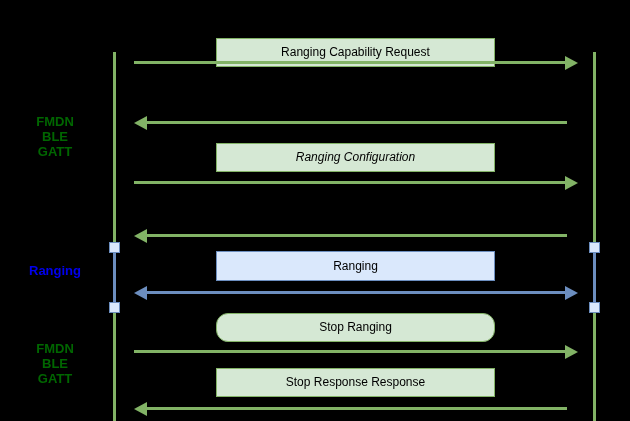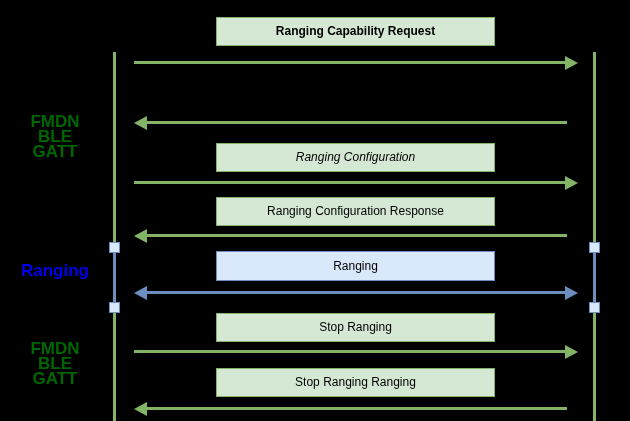--- a/index.html
+++ b/index.html
@@ -39,22 +39,22 @@
     background:var(--green-fill,#d5e8d4);
     color:var(--message-text,#000);
     font-size:12px;line-height:27px;text-align:center;
     white-space:nowrap;
   }
   .msg-box.blue{
     border-color:var(--blue-stroke,#6c8ebf);
     background:var(--blue-fill,#dae8fc);
     height:28px;line-height:28px;
   }
-  .b1{top:17px;font-weight:bold;} .b2{top:83px;} .b3{top:143px;font-style:italic;} .b4{top:197px;}
-  .b5{top:251px;} .b6{top:313px;} .b7{top:368px;}
+  .b1{top:38px;} .b2{top:83px;} .b3{top:143px;font-style:italic;} .b4{top:197px;}
+  .b5{top:251px;} .b6{top:313px;border-radius:12px;} .b7{top:368px;}
   
   .arrow{position:absolute;left:134px;width:444px;height:3px;}
   .a1{top:61px;} .a2{top:121px;} .a3{top:181px;} .a4{top:234px;}
   .a5{top:291px;} .a6{top:350px;} .a7{top:407px;}
   .arrow .shaft{
     position:absolute;top:0;bottom:0;left:0;right:0;
     background:var(--green-stroke,#82b366);
   }
   .arrow.blue .shaft{background:var(--blue-stroke,#6c8ebf);}
   .arrow.to-right .shaft{right:10px;}
@@ -66,21 +66,21 @@
     border-top:7px solid transparent;
     border-bottom:7px solid transparent;
   }
   .head.right{right:0;border-left:13px solid var(--green-stroke,#82b366);}
   .head.left{left:0;border-right:13px solid var(--green-stroke,#82b366);}
   .arrow.blue .head.right{border-left-color:var(--blue-stroke,#6c8ebf);}
   .arrow.blue .head.left{border-right-color:var(--blue-stroke,#6c8ebf);}
   
   .phase{
     position:absolute;left:5px;width:100px;
-    text-align:center;font-weight:bold;font-size:17px;line-height:15px;
+    text-align:center;font-weight:bold;font-size:13px;line-height:15px;
   }
   .phase.green{color:var(--label-green,#060);}
   .phase.blue{color:var(--label-blue,#0000ee);}
   .p1{top:114px;} .p2{top:263px;} .p3{top:341px;}
 </style>
 </head>
 <body>
 
 <div class="canvas">
 
@@ -119,38 +119,37 @@
     <div class="shaft"></div>
     <div class="head left"></div>
   </div>
 
   <div class="msg-box b3">Ranging Configuration</div>
   <div class="arrow to-right a3">
     <div class="shaft"></div>
     <div class="head right"></div>
   </div>
 
-  <div class="msg-box b4">Ranging Configuration Response</div>
   <div class="arrow to-left a4">
     <div class="shaft"></div>
     <div class="head left"></div>
   </div>
 
   <div class="msg-box blue b5">Ranging</div>
   <div class="arrow blue both a5">
     <div class="shaft"></div>
     <div class="head left"></div>
     <div class="head right"></div>
   </div>
 
   <div class="msg-box b6">Stop Ranging</div>
   <div class="arrow to-right a6">
     <div class="shaft"></div>
     <div class="head right"></div>
   </div>
 
-  <div class="msg-box b7">Stop Ranging Ranging</div>
+  <div class="msg-box b7">Stop Response Response</div>
   <div class="arrow to-left a7">
     <div class="shaft"></div>
     <div class="head left"></div>
   </div>
 
 </div>
 
 </body></html>

